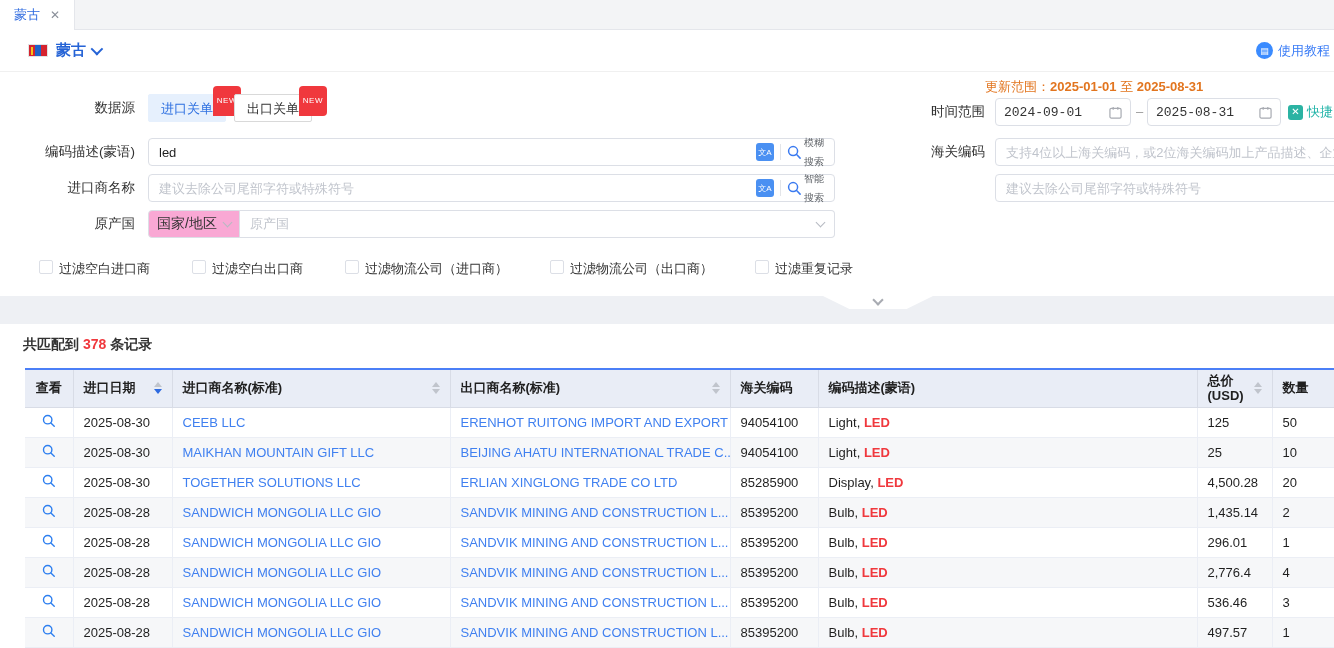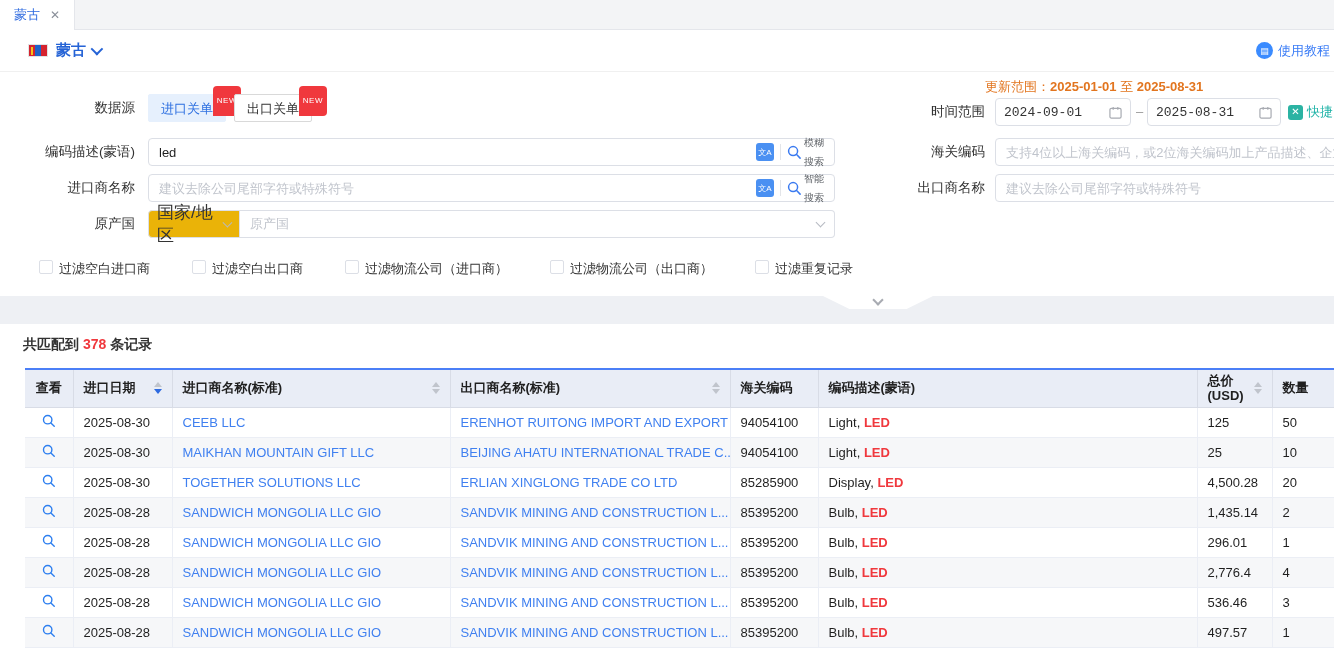--- a/index.html
+++ b/index.html
@@ -58,22 +58,22 @@
   .input-wrap input::placeholder { color:#c0c4cc; }
   .in-icons { display:flex; align-items:center; gap:6px; padding-right:6px; }
   .trans-icon { width:18px; height:18px; border-radius:3px; background:#4a90f2; color:#fff;
     font-size:8px; display:flex; align-items:center; justify-content:center; cursor:pointer; }
   .vdiv { width:1px; height:16px; background:#e3e5e9; }
   .mag-group { display:flex; align-items:center; gap:2px; cursor:pointer; }
   .mag-label { width:24px; font-size:10px; line-height:19px; color:#5f6368; word-break:break-all; }
 
   .origin-group { position:absolute; left:148px; top:138px; width:687px; height:28px; display:flex; }
   .origin-select { width:92px; height:28px; border:1px solid #dcdfe6; border-radius:4px 0 0 4px;
-    display:flex; align-items:center; justify-content:space-between; padding:0 8px; font-size:17px;
-    color:#333; background:#eab308; cursor:pointer; }
+    display:flex; align-items:center; justify-content:space-between; padding:0 8px; font-size:14px;
+    color:#333; background:#f9a8d4; cursor:pointer; }
   .origin-input { flex:1; height:28px; border:1px solid #dcdfe6; border-left:none; border-radius:0 4px 4px 0;
     display:flex; align-items:center; padding:0 10px; }
   .origin-input .ph { flex:1; color:#c0c4cc; font-size:13px; }
   .sm-chev { width:7px; height:7px; border-right:1.5px solid #b6bac2; border-bottom:1.5px solid #b6bac2;
     transform:rotate(45deg); display:inline-block; margin-top:-3px; }
 
   .checks { position:absolute; left:23px; top:188px; display:flex; gap:26px; align-items:center; }
   .chk-item { display:flex; gap:6px; font-size:13px; color:#333; cursor:pointer;padding-left:16px; }
   .chk-item input { appearance:none; -webkit-appearance:none; width:14px; height:14px;
     border:1px solid #dcdfe6; border-radius:2px; background:#fff; margin:0; cursor:pointer; }
@@ -211,21 +211,20 @@
       <span class="mag-group">
         <svg width="15" height="15" viewBox="0 0 16 16">
             <circle cx="6.5" cy="6.5" r="4.8" fill="none" stroke="#3a7af0" stroke-width="1.6"></circle>
             <line x1="10.2" y1="10.2" x2="14" y2="14" stroke="#3a7af0" stroke-width="1.6" stroke-linecap="round"></line>
           </svg>
         <span class="mag-label">智能搜索</span>
       </span>
     </div>
   </div>
 
-  <div class="f-label-r" style="top:102px;">出口商名称</div>
   <div class="input-wrap" style="left:995px;top:102px;width:360px;">
     <input placeholder="建议去除公司尾部字符或特殊符号" style="">
   </div>
 
   <div class="f-label" style="left:0;top:138px;">原产国</div>
   <div class="origin-group">
     <div class="origin-select">
       <span>国家/地区</span>
       <span class="sm-chev"></span>
     </div>

